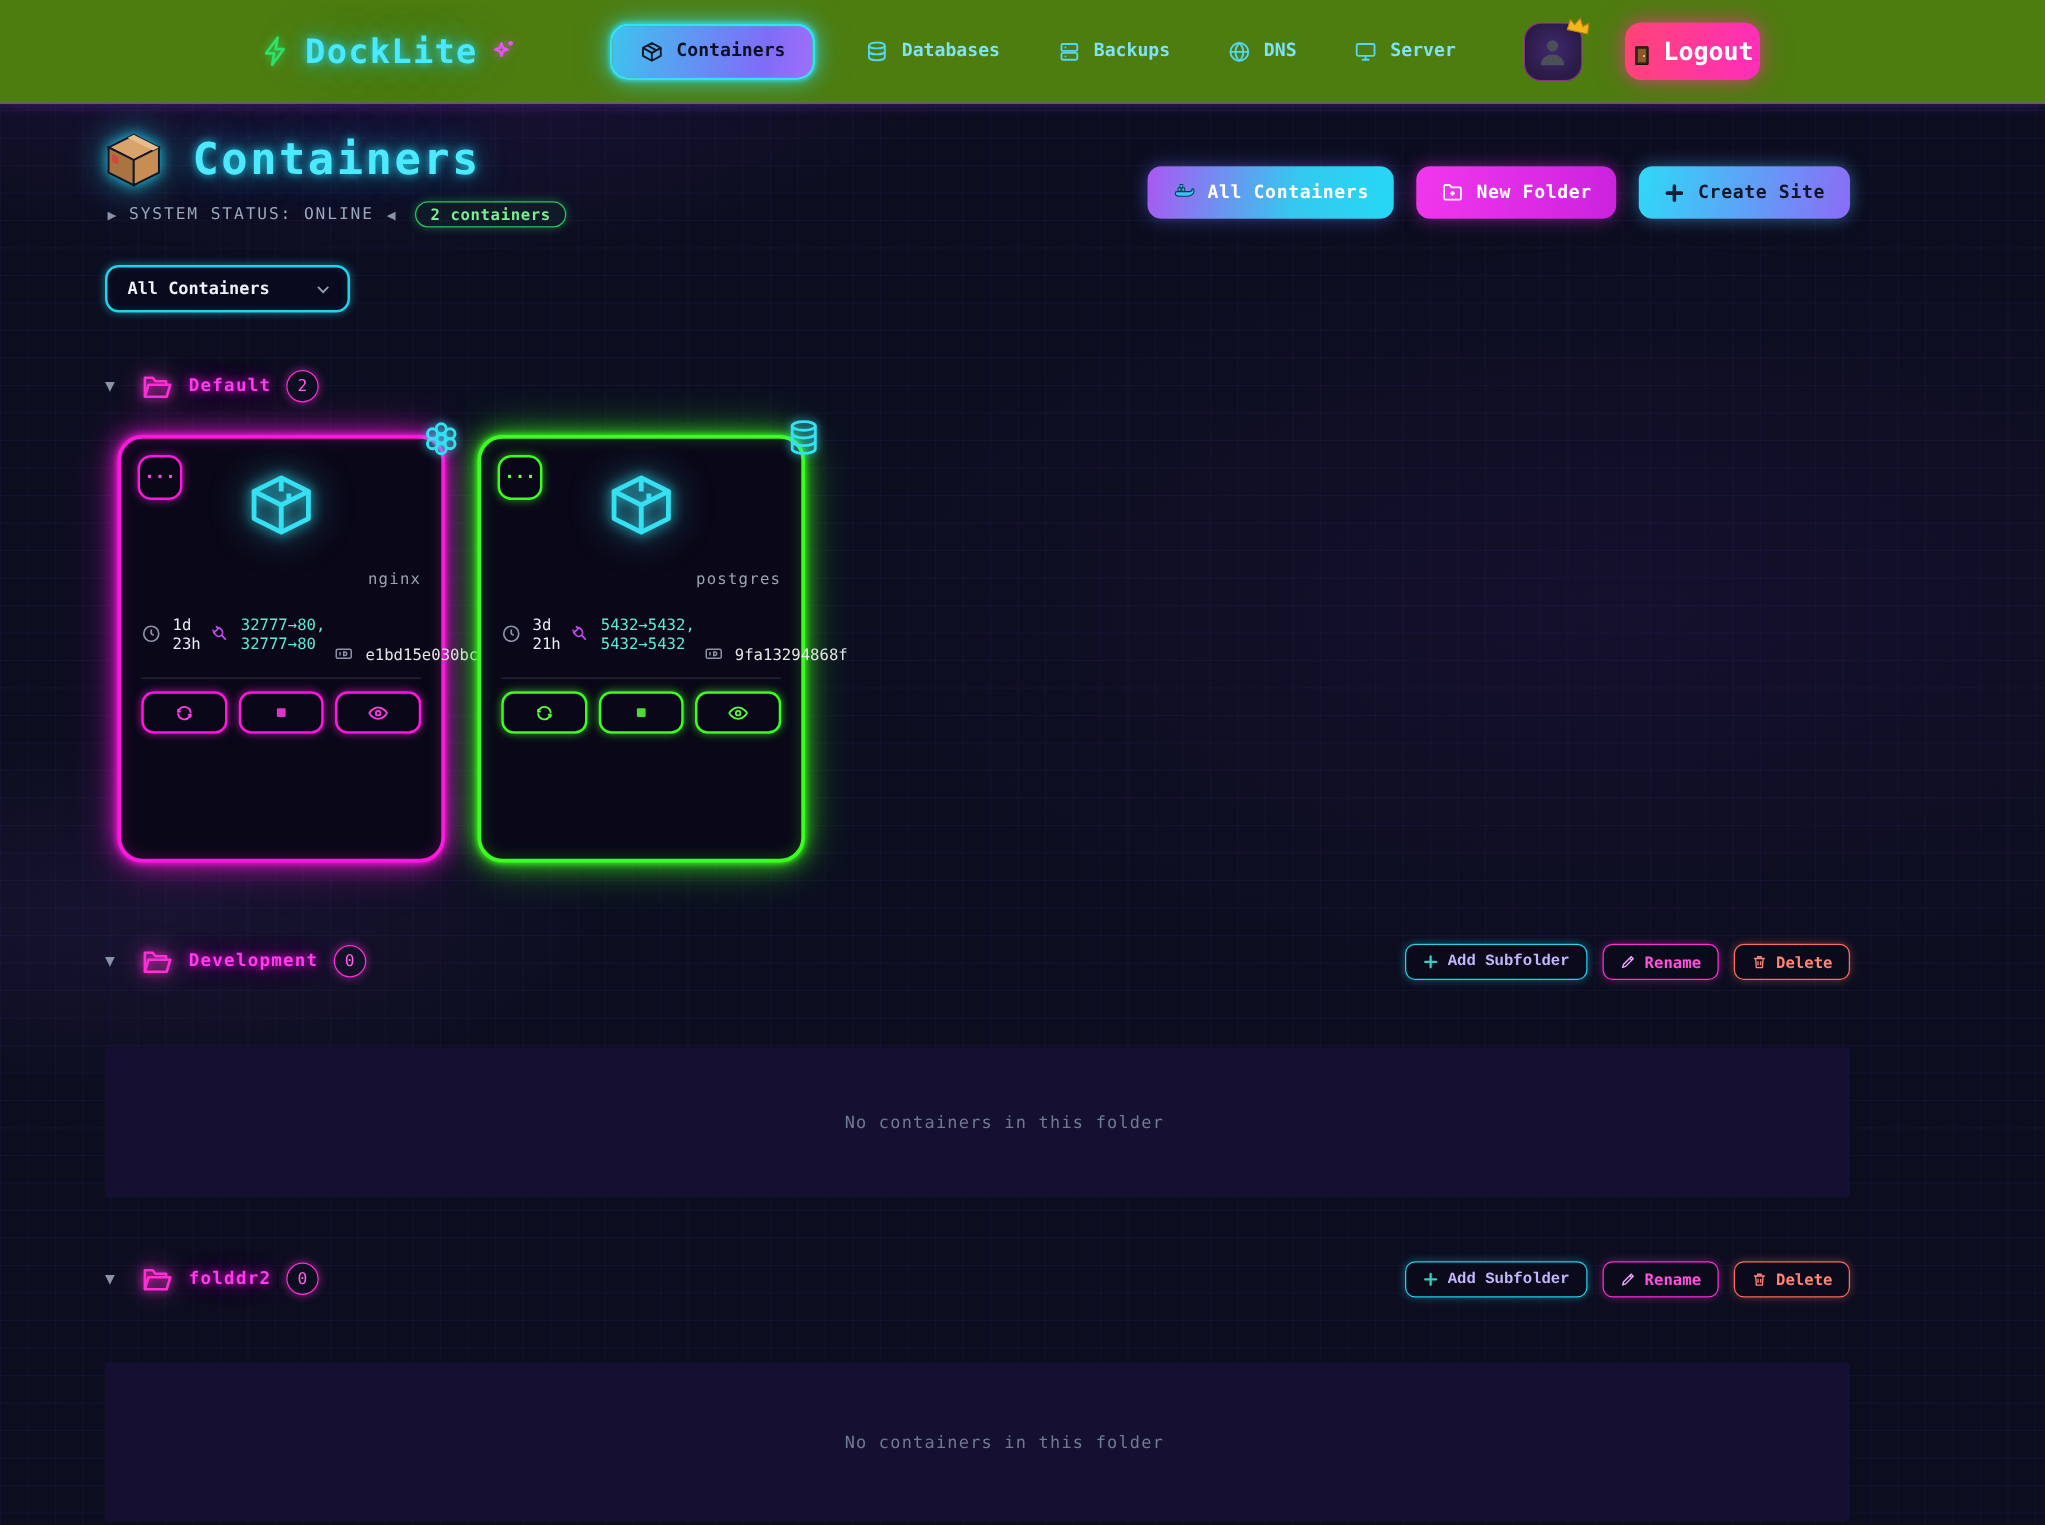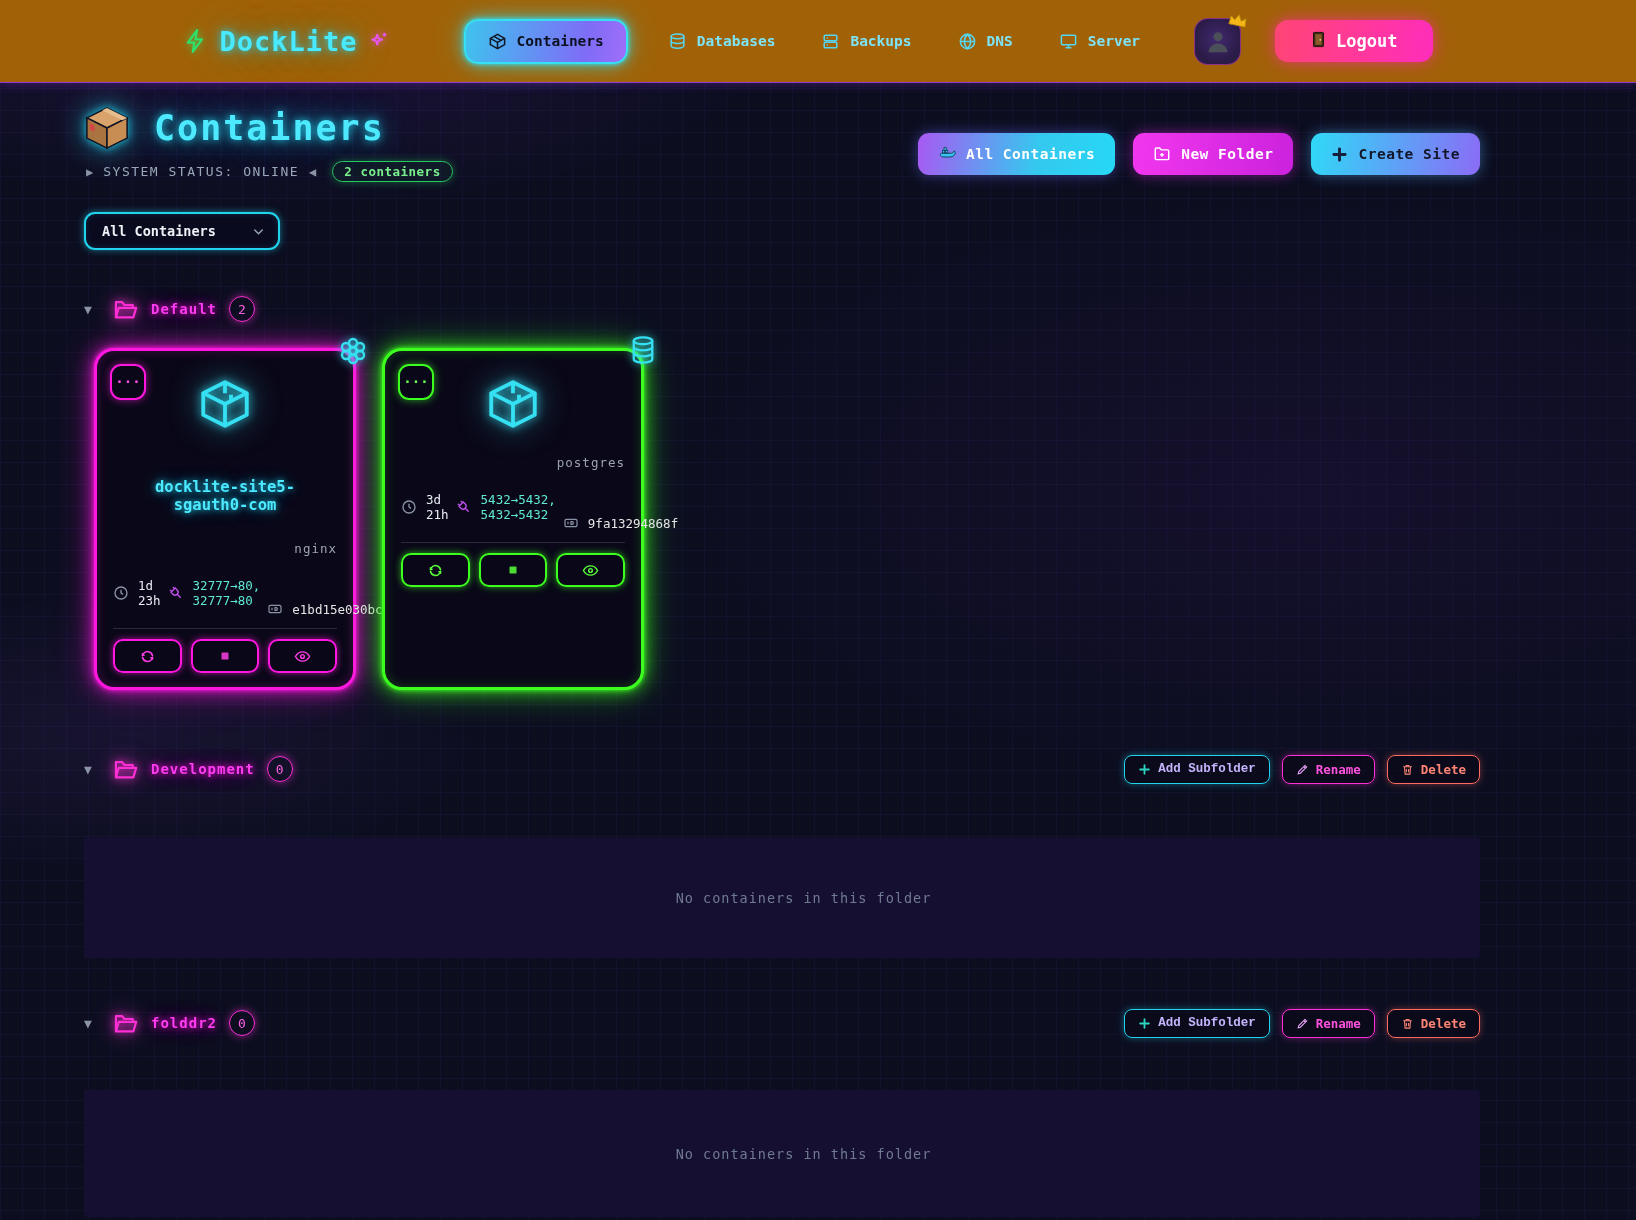--- a/index.html
+++ b/index.html
@@ -13,21 +13,21 @@
       radial-gradient(500px 200px at 8% 60%, rgba(168,85,247,.08), transparent 70%),
       linear-gradient(rgba(124,96,255,.055) 1px, transparent 1px),
       linear-gradient(90deg, rgba(124,96,255,.055) 1px, transparent 1px);
     background-size:auto,auto,auto,22px 22px,22px 22px;
     color:#e5e7eb;
   }
   svg { display:block; }
 
   
   .navbar {
-    height:83px; background:#a16207;
+    height:83px; background:#4d7c0f;
     border-bottom:1px solid rgba(147,51,234,.85);
     box-shadow:0 1px 10px rgba(147,51,234,.35);
     display:flex; align-items:center; position:relative; z-index:5;
   }
   .nav-inner { display:flex; align-items:center; margin:0 auto; gap:34px; padding-right:20px; }
   .brand { display:flex; align-items:center; gap:10px; margin-right:40px; }
   .brand-name {
     font-size:27px; font-weight:bold; letter-spacing:1px; color:#49e9ff;
     text-shadow:0 0 7px rgba(34,211,238,.95),0 0 20px rgba(34,211,238,.6),0 0 40px rgba(34,211,238,.35);
   }
@@ -40,24 +40,24 @@
     box-shadow:0 0 4px #35e0f2,0 0 14px rgba(53,224,242,.7),0 0 30px rgba(53,224,242,.35);
   }
   .tab.active .ticon { color:#101726; }
   .avatar {
     width:47px; height:47px; border-radius:14px; position:relative; margin-left:14px;
     background:radial-gradient(circle at 50% 45%, #41296e 0%, #2a1b47 70%);
     border:1px solid rgba(255,79,216,.45); display:flex; align-items:center; justify-content:center;
   }
   .avatar .crown { position:absolute; top:-6px; right:-8px; transform:rotate(12deg); }
   .btn-logout {
-    display:flex; align-items:flex-start; gap:9px; border:none; cursor:pointer;
+    display:flex; align-items:flex-end; gap:9px; border:none; cursor:pointer;
     background:linear-gradient(100deg,#ff4575 0%,#ff2dbb 100%);
-    color:#fff; font-family:inherit; font-weight:bold; font-size:17px;
-    padding:11px 35px; border-radius:13px;
+    color:#fff; font-family:inherit; font-weight:bold; font-size:20px;
+    padding:11px 5px; border-radius:13px;
     box-shadow:0 0 12px rgba(255,45,155,.6),0 0 28px rgba(255,45,155,.3);
   }
 
   
   .content { margin-left:84px; width:1396px; padding-top:22px; position:relative; }
 
   .page-head { display:flex; align-items:flex-start; }
   .head-left { }
   .title-row { display:flex; align-items:center; gap:24px; }
   .pkg-big { filter:drop-shadow(0 0 5px rgba(34,211,238,.9)) drop-shadow(0 0 14px rgba(34,211,238,.55)); }
@@ -350,21 +350,20 @@
           </svg>
       </span>
       <div class="card-cube">
         <svg width="58" height="58" viewBox="0 0 24 24" fill="none" stroke="currentColor" stroke-width="1.6" stroke-linejoin="round">
             <path d="M21 7.5 12 3 3 7.5l9 4.5 9-4.5z"></path>
             <path d="M3 7.5v9l9 4.5 9-4.5v-9"></path>
             <path d="M12 12v9"></path>
             <path d="M12 3v4.5M14.5 8.2v3"></path>
           </svg>
       </div>
-      <div class="card-title">docklite-site5-sgauth0-com</div>
       <div class="card-image">nginx</div>
       <div class="card-stats">
         <div class="stat uptime">
           <span class="sicon">
             <svg width="16" height="16" viewBox="0 0 24 24" fill="none" stroke="currentColor" stroke-width="2">
                 <circle cx="12" cy="12" r="9"></circle>
                 <path d="M12 7v5l3 2"></path>
               </svg>
           </span>
           <span>1d 23h</span>

